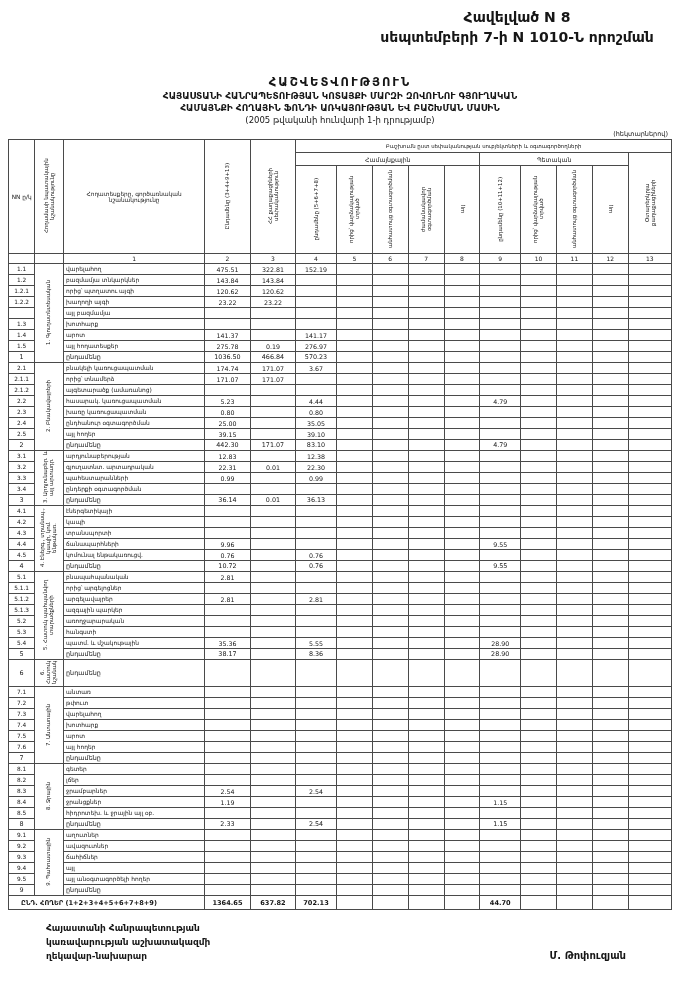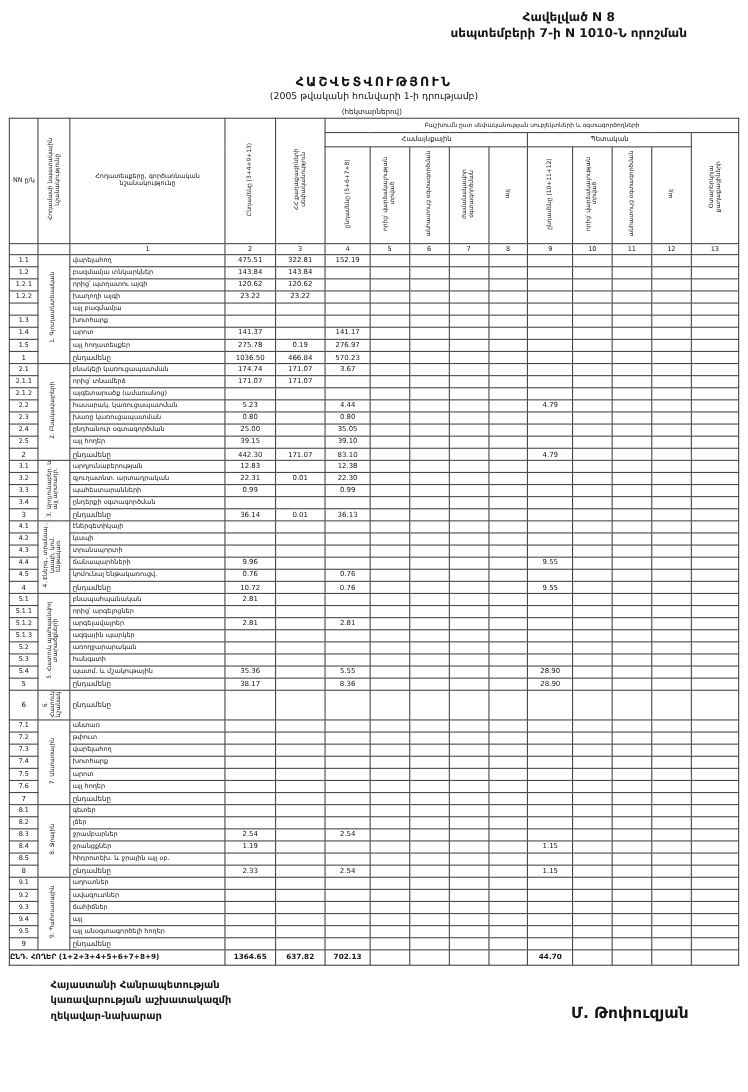--- a/index.html
+++ b/index.html
@@ -5,27 +5,27 @@
   * { box-sizing: border-box; }
   html,body { margin:0; padding:0; }
   body {
     width:680px; height:993px; overflow:hidden;
     background:#ffffff; color:#161616;
     font-family:"DejaVu Sans", sans-serif;
   }
   .page { padding:8px 8px 4px 8px; }
 
   .appendix { margin-left:auto; width:310px; text-align:center;
-    font-size:11px; font-weight:bold; line-height:1.4; }
+    font-size:14px; font-weight:bold; line-height:1.4; }
 
   .titleblock { text-align:center; margin-top:28px; }
   .t-heading { font-size:11.5px; font-weight:bold; letter-spacing:2px; }
   .t-line { font-size:9px; font-weight:bold; margin-top:2px; }
   .t-sub { font-size:8.5px; margin-top:2px; }
-  .units { text-align:center; font-size:6.5px; margin:5px 4px 1px 0; }
+  .units { text-align:right; font-size:6.5px; margin:5px 4px 1px 0; }
 
   table { width:664px; border-collapse:collapse; table-layout:fixed; }
   th, td { border:1px solid #4a4a4a; padding:0; }
   thead th { font-weight:normal; font-size:5.8px; text-align:center; vertical-align:middle; overflow:hidden; }
   .disthead { font-size:5.4px; height:13px; }
   .grouphead { font-size:6.2px; height:13px; }
   .leafrow th { height:88px; }
   .vh { writing-mode:vertical-rl; transform:rotate(180deg); display:inline-block;
         font-size:5.4px; line-height:1.15; max-height:84px; white-space:normal; }
   #numrow th { height:10px; font-size:6px; }
@@ -33,39 +33,41 @@
   tbody td { height:11px; font-size:6.3px; vertical-align:middle; overflow:hidden; }
   .numcell { text-align:center; font-size:5.8px; }
   .seccell { text-align:center; vertical-align:middle; overflow:hidden; }
   .vsec { writing-mode:vertical-rl; transform:rotate(180deg); display:inline-block;
           font-size:5.4px; line-height:1.1; white-space:normal; }
   .labcell { padding-left:2px; font-size:5.9px; white-space:nowrap; }
   .valcell { text-align:center; }
   .totalrow td { font-size:6.4px; }
   .tallrow td { height:26px; }
   tr.grand td { font-weight:bold; height:14px; font-size:6.6px; }
-  .grandlab { text-align:left; padding-left:0; font-size:6px; white-space:nowrap; }
+  .grandlab { text-align:left; padding-left:12px; font-size:6px; white-space:nowrap; }
 
   .footer { display:flex; justify-content:space-between; align-items:flex-end;
             margin-top:12px; padding:0 46px 0 38px; }
   .f-left { font-size:9px; font-weight:bold; line-height:1.55; }
-  .f-sign { font-size:14px; font-weight:bold; margin-bottom:3px;text-align:center; }
+  .f-sign { font-size:10px; font-weight:bold; margin-bottom:3px;text-align:center; }
 </style>
 </head>
 <body>
 
 <div class="page">
 
   <div class="appendix">
     <div>Հավելված N 8</div>
     <div>սեպտեմբերի 7-ի N 1010-Ն որոշման</div>
   </div>
 
   <div class="titleblock">
     <div class="t-heading">ՀԱՇՎԵՏՎՈՒԹՅՈՒՆ</div>
+    <div class="t-line">ՀԱՅԱՍՏԱՆԻ ՀԱՆՐԱՊԵՏՈՒԹՅԱՆ ԿՈՏԱՅՔԻ ՄԱՐԶԻ ԶՈՎՈՒՆՈՒ ԳՅՈՒՂԱԿԱՆ</div>
+    <div class="t-line">ՀԱՄԱՅՆՔԻ ՀՈՂԱՅԻՆ ՖՈՆԴԻ ԱՌԿԱՅՈՒԹՅԱՆ ԵՎ ԲԱՇԽՄԱՆ ՄԱՍԻՆ</div>
     <div class="t-sub">(2005 թվականի հունվարի 1-ի դրությամբ)</div>
   </div>
 
   <div class="units">(հեկտարներով)</div>
 
   <table>
     <colgroup>
       <col style="width:22px">
         <col style="width:24px">
         <col style="width:118px">

